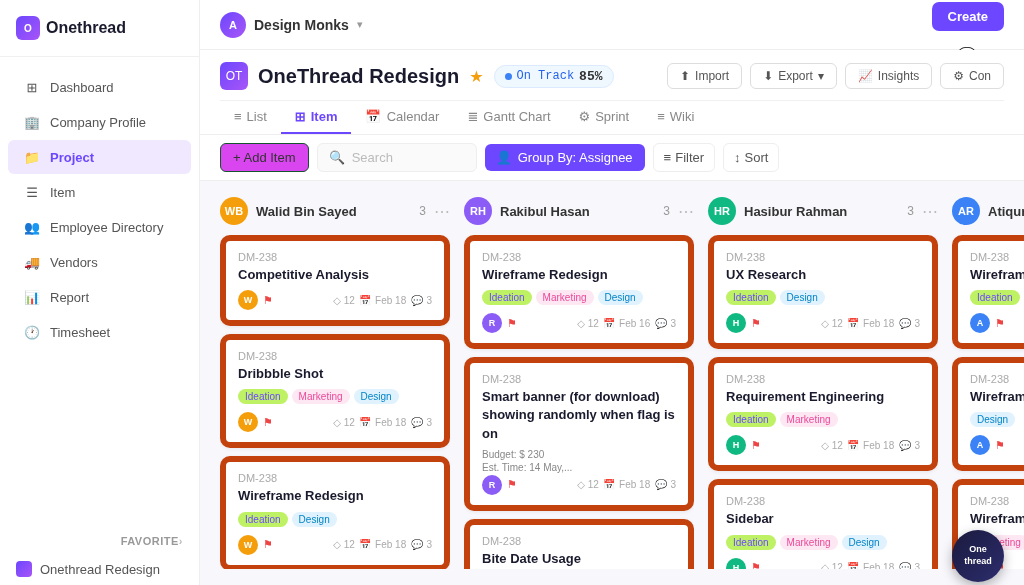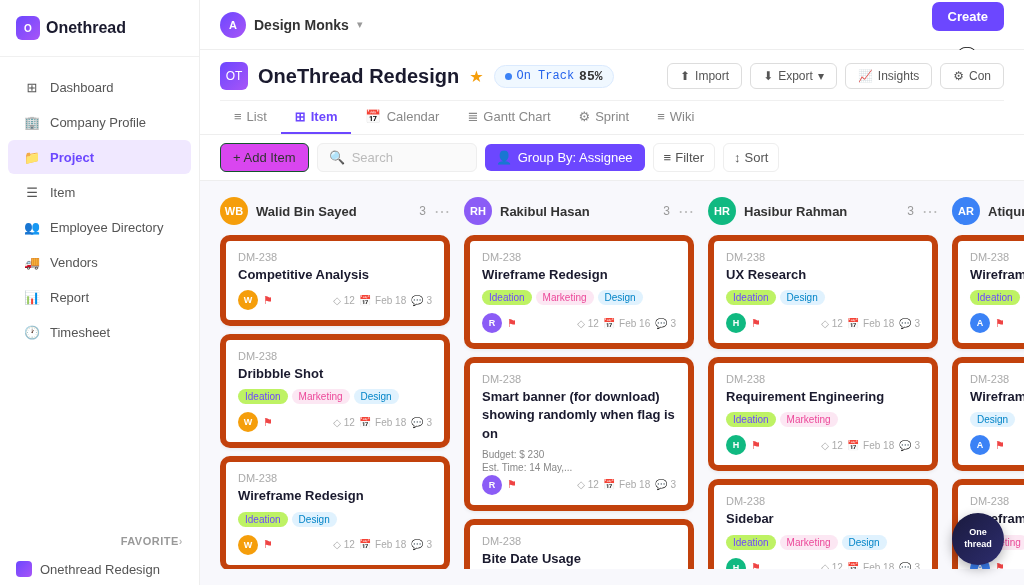--- a/index.html
+++ b/index.html
@@ -73,21 +73,21 @@
     .tag-design { background: #e0f2fe; color: #0284c7; }
     .card-footer { display: flex; align-items: center; gap: 5px; }
     .avatar-sm { width: 20px; height: 20px; border-radius: 50%; display: flex; align-items: center; justify-content: center; font-size: 9px; font-weight: 700; color: white; flex-shrink: 0; }
     .card-meta { display: flex; align-items: center; gap: 5px; margin-left: auto; font-size: 10px; color: #aaa; }
     .meta-item { display: flex; align-items: center; gap: 2px; }
     .flag-red { color: #ef4444; font-size: 11px; }
     .card-budget { font-size: 10px; color: #888; margin: 2px 0; }
     .track-badge { background: #f0e8ff; color: #6c47ff; padding: 2px 8px; border-radius: 20px; font-size: 11px; font-weight: 600; }
 
     
-    .chat-fab { position: fixed; bottom: 20px; right: 20px; width: 52px; height: 52px; background: linear-gradient(135deg, #1a1a3e, #2d2d6e); border-radius: 50%; display: flex; align-items: center; justify-content: center; color: white; font-size: 11px; font-weight: 700; cursor: pointer; box-shadow: 0 4px 12px rgba(0,0,0,0.3); flex-direction: column; gap: 1px; }
+    .chat-fab { position: fixed; bottom: 3px; right: 20px; width: 52px; height: 52px; background: linear-gradient(135deg, #1a1a3e, #2d2d6e); border-radius: 50%; display: flex; align-items: center; justify-content: center; color: white; font-size: 11px; font-weight: 700; cursor: pointer; box-shadow: 0 4px 12px rgba(0,0,0,0.3); flex-direction: column; gap: 1px; }
 
     
     ::-webkit-scrollbar { width: 4px; height: 4px; }
     ::-webkit-scrollbar-thumb { background: #ddd; border-radius: 4px; }
   </style>
 </head>
 <body>
 
 <nav class="sidebar">
   <div class="sidebar-logo">

